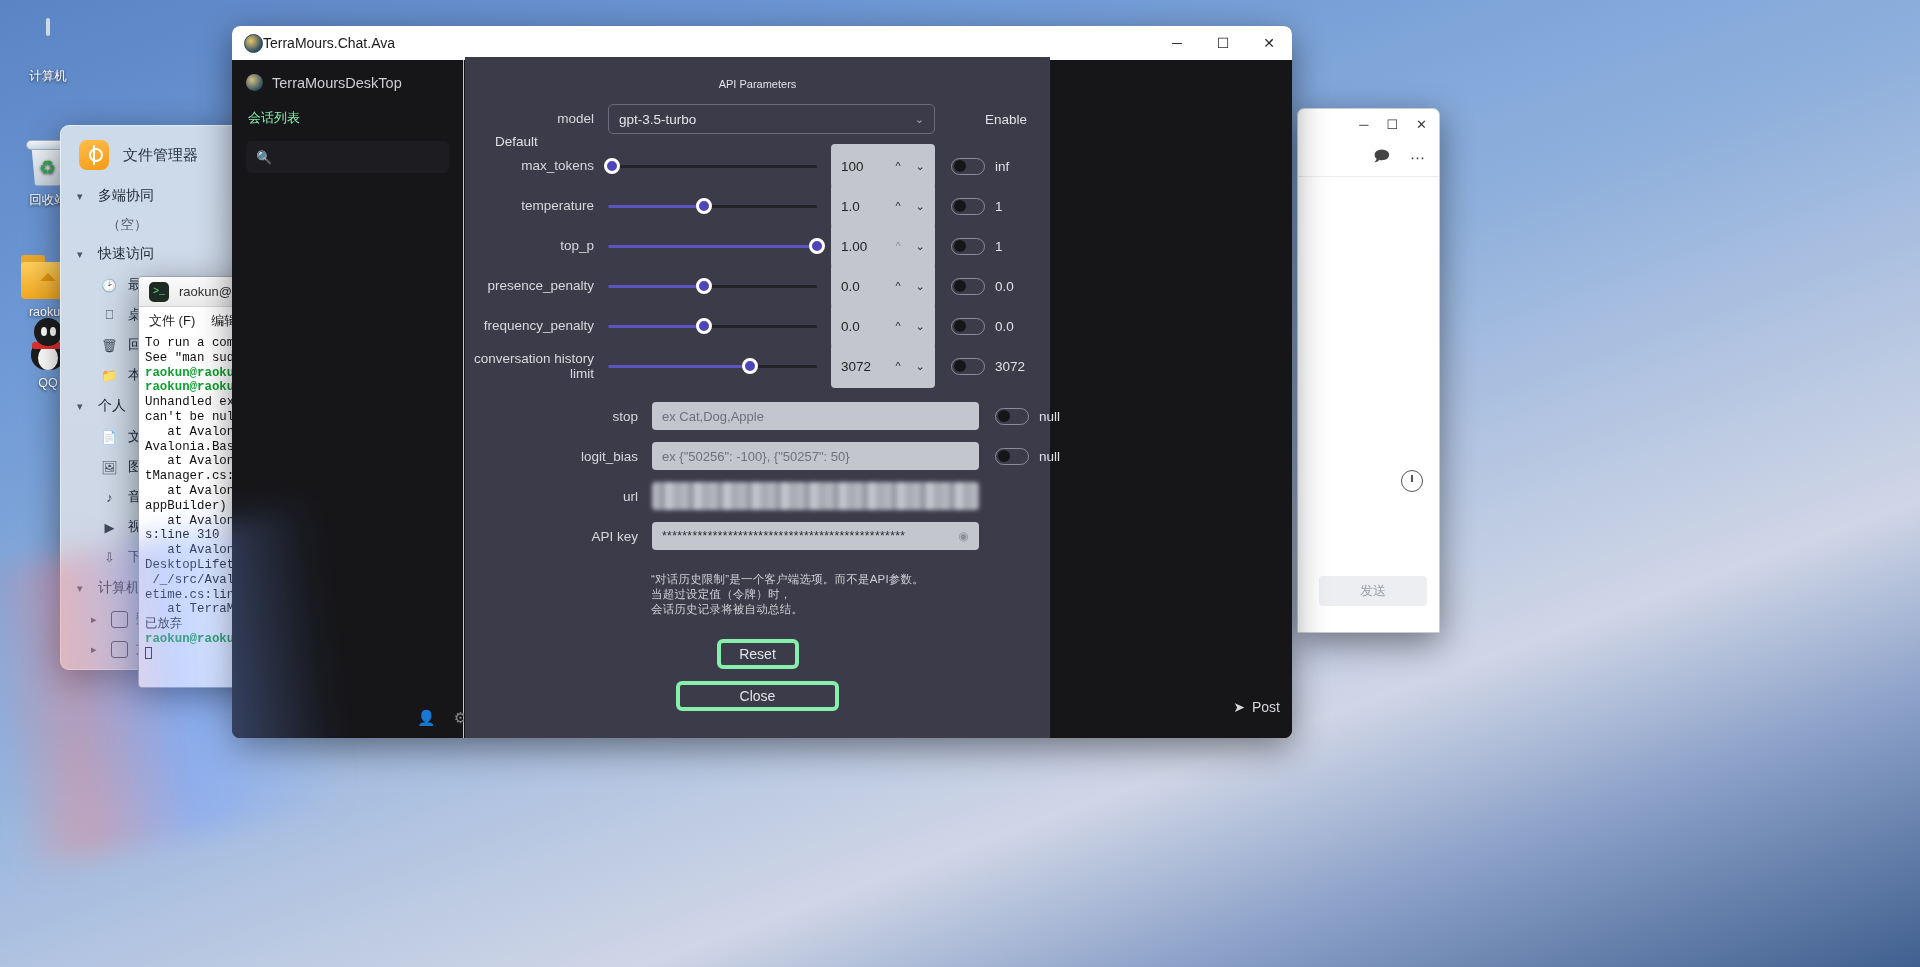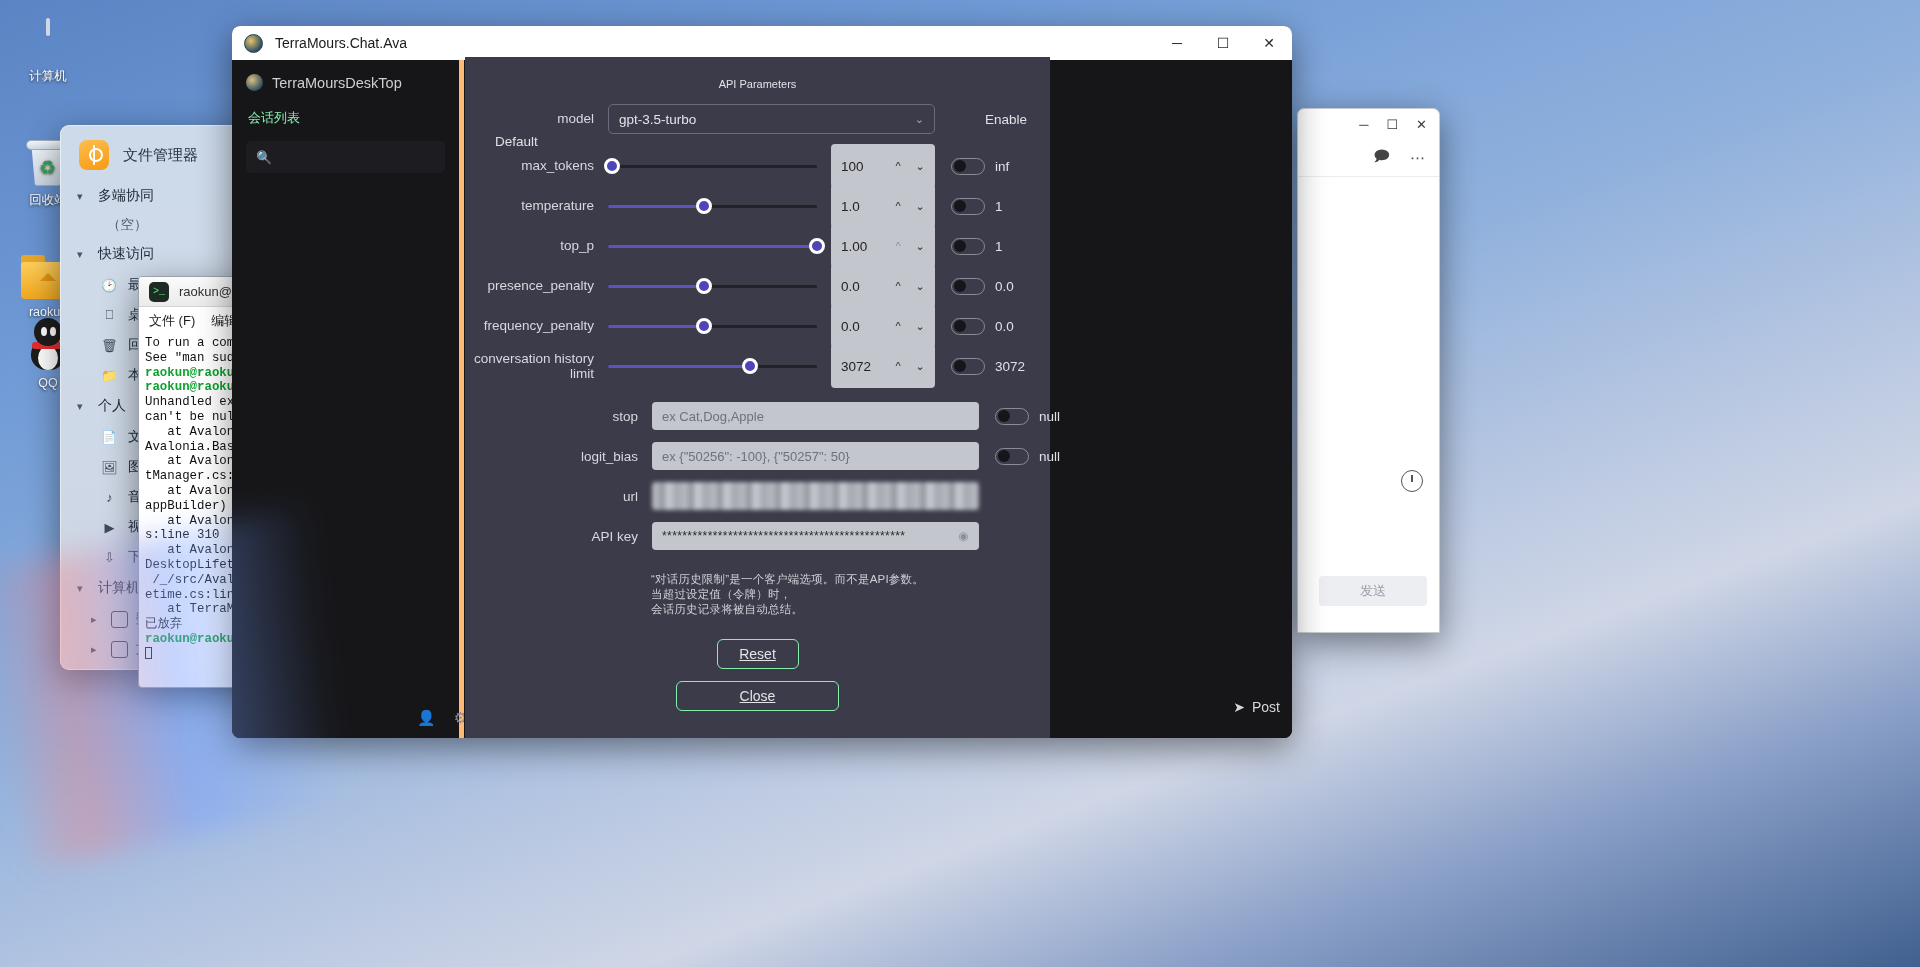--- a/index.html
+++ b/index.html
@@ -152,36 +152,36 @@
     background:#eceef1; border-radius:4px; color:#9aa0a8; font-size:13px;
     display:flex; align-items:center; justify-content:center;
   }
 
   
   #chatapp {
     left: 232px; top: 26px; width: 1060px; height: 712px;
     background: #141417; border-radius: 8px; overflow: hidden;
   }
   #chatapp .ca-title {
-    height: 34px; background:#fff; display:flex; align-items:center; gap:12px; padding-left:12px;
+    height: 34px; background:#fff; display:flex; align-items:center; gap:0; padding-left:12px;
   }
   #chatapp .ca-logo {
     width: 19px; height: 19px; border-radius:50%;
     background: radial-gradient(circle at 35% 35%, #e8c56a, #2f4f63 70%);
     border: 1.6px solid #2b4254;
   }
   #chatapp .ca-name { font-size: 14px; color:#1a1a1a; flex:1; }
   #chatapp .ca-btns { display:flex; height:34px; }
   #chatapp .ca-btns div {
     width: 46px; display:flex; align-items:center; justify-content:center;
     font-size: 14px; color:#2b2b2b;
   }
 
   #chatapp .ca-inner { display:flex; height: 678px; }
-  #chatapp .ca-side { width: 232px; background:#161619; border-right:5px solid #fdba74; }
+  #chatapp .ca-side { width: 232px; background:#161619; border-right:1px solid #fdba74; }
   #chatapp .ca-brand { display:flex; align-items:center; gap:9px; padding: 14px 14px 10px; }
   #chatapp .ca-brand .dot {
     width: 17px; height: 17px; border-radius:50%;
     background: radial-gradient(circle at 35% 35%, #d9c083, #33515f 70%);
   }
   #chatapp .ca-brand span { font-size: 14.5px; color:#cfcfd4; }
   #chatapp .ca-sect { padding: 8px 16px; font-size: 13px; color:#86efac; }
   #chatapp .ca-search {
     margin: 6px 14px; height: 32px; background:#1d1d21; border-radius:5px;
     display:flex; align-items:center; padding: 0 10px; color:#6f6f79; font-size:13px; gap:8px;
@@ -272,22 +272,22 @@
     background: repeating-linear-gradient(90deg,#b4b6bd 0 7px,#9a9ca4 7px 13px,#c2c4cb 13px 21px,#aaacb3 21px 29px);
     filter: blur(2.2px);
   }
 
   .note {
     margin: 16px 0 0 186px; font-size: 11.5px; line-height: 15px; color: #cfcfd6;
     letter-spacing: .2px;
   }
   .mbtns { margin-top: 22px; text-align:center; }
   .mbtn {
-    display:block; margin: 0 auto; border:1px solid #86efac; border-radius: 6px;
-    color:#e3e3e9; font-size: 14px; background:transparent; cursor:pointer;text-decoration:underline;
+    display:block; margin: 0 auto; border:4px solid #86efac; border-radius: 6px;
+    color:#e3e3e9; font-size: 14px; background:transparent; cursor:pointer;
   }
   .mbtn.reset { width: 82px; height: 30px; }
   .mbtn.close { width: 163px; height: 30px; margin-top: 12px; }
 </style>
 </head>
 <body>
 
 <div id="desktop">
 
   <div class="desk-icon" style="left:4px; top:20px;">

